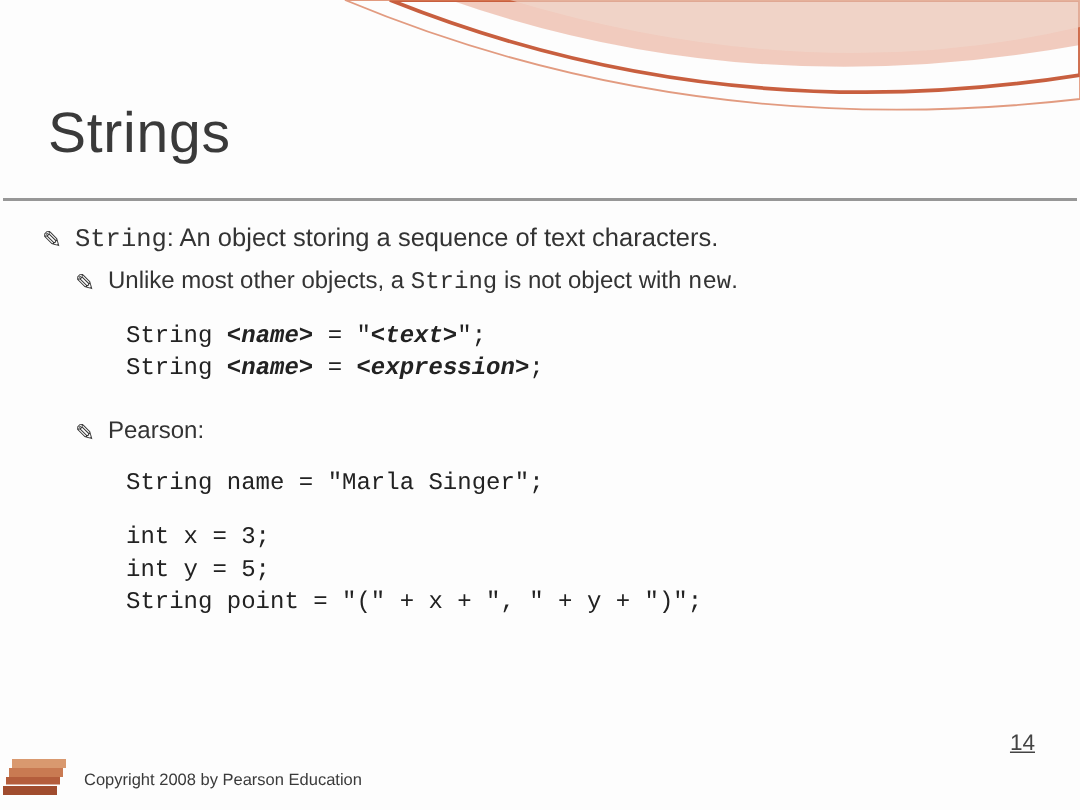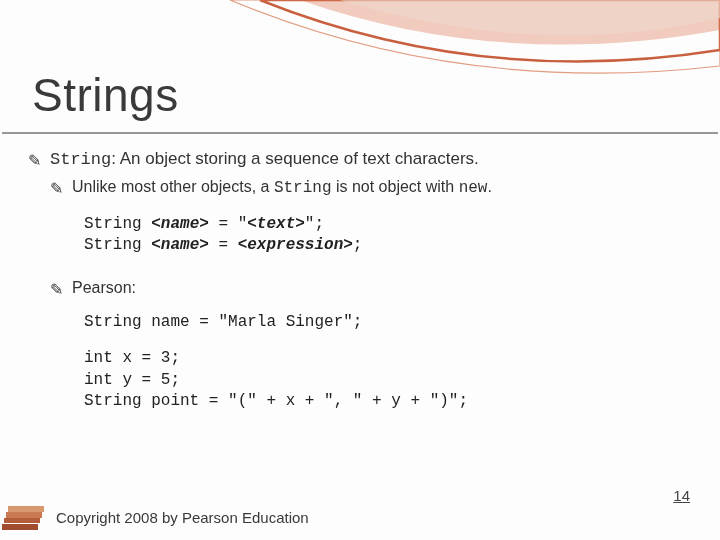--- a/index.html
+++ b/index.html
@@ -18,21 +18,21 @@
   .curves {
     position: absolute;
     top: 0; right: 0;
     width: 720px; height: 90px;
     pointer-events: none;
   }
   .title {
     position: absolute;
     top: 68px;
     left: 32px;
-    font-size: 46px;
+    font-size: 38px;
     font-weight: 400;
     color: #3a3a3a;
     letter-spacing: 0.5px;
   }
   .rule {
     position: absolute;
     top: 132px;
     left: 2px;
     width: 716px;
     height: 2px;
@@ -86,21 +86,21 @@
     right: 30px;
     bottom: 36px;
     font-size: 15px;
     color: #444;
     text-decoration: underline;
   }
   .copyright {
     position: absolute;
     left: 56px;
     bottom: 14px;
-    font-size: 15px;
+    font-size: 11px;
     color: #3a3a3a;
   }
   .book {
     position: absolute;
     left: 2px;
     bottom: 6px;
     width: 48px;
     height: 34px;
   }
 </style>

